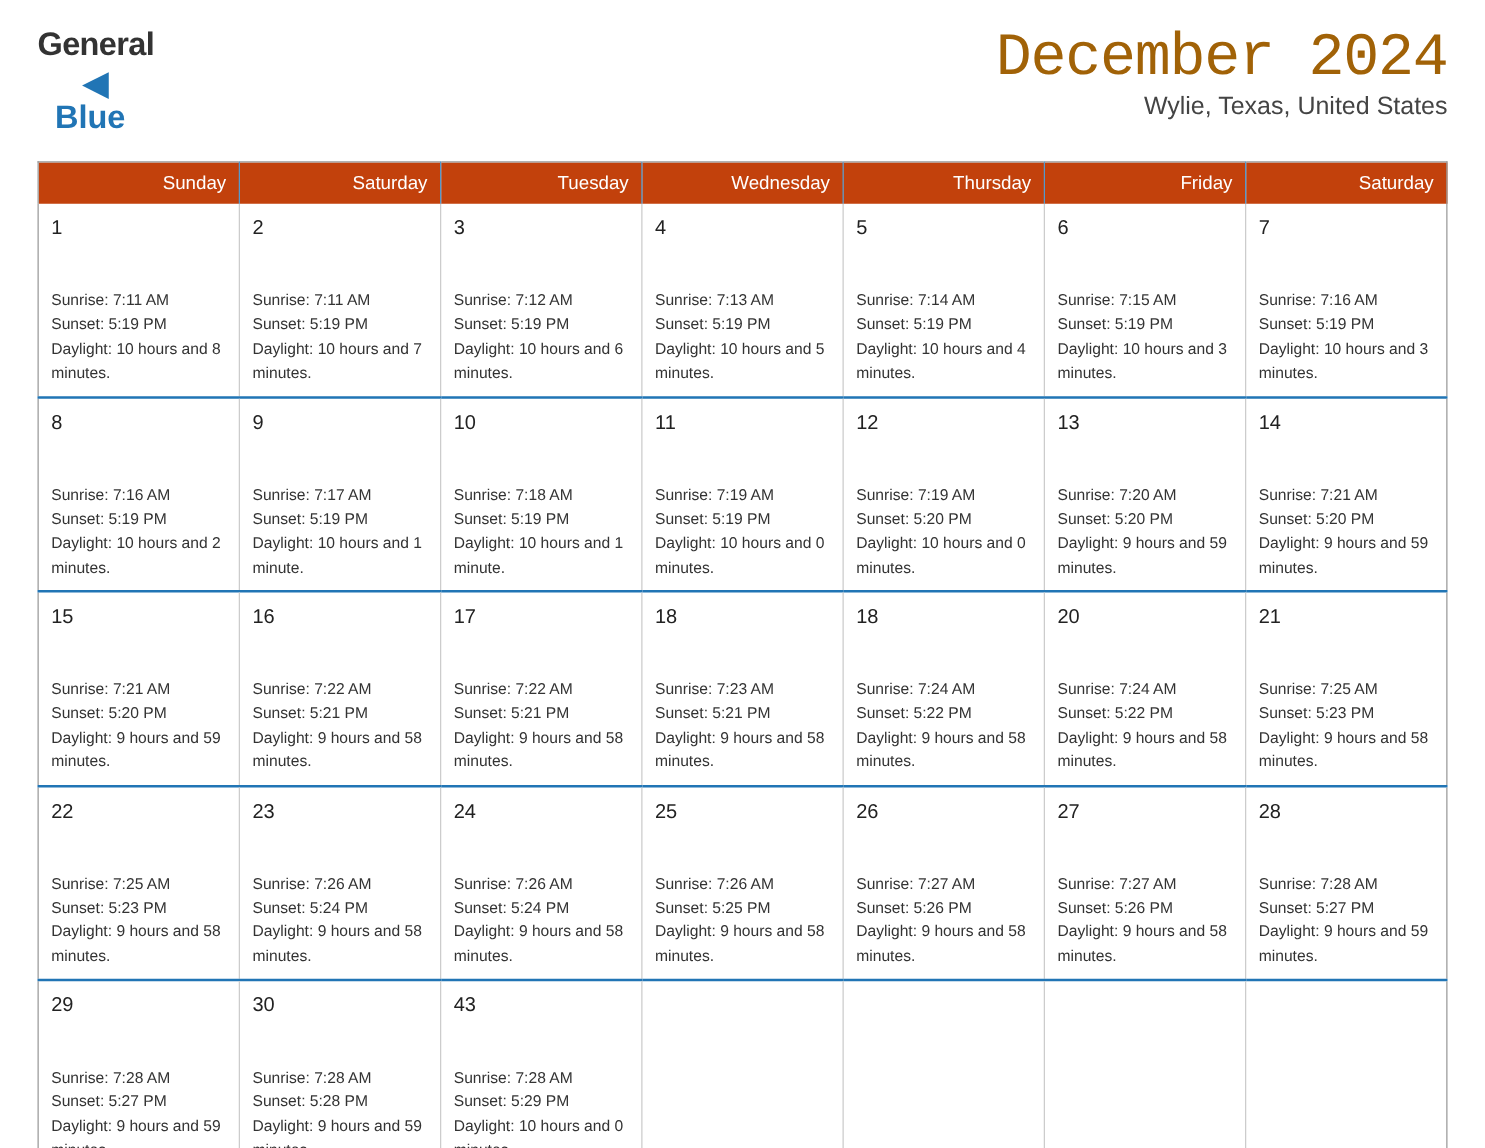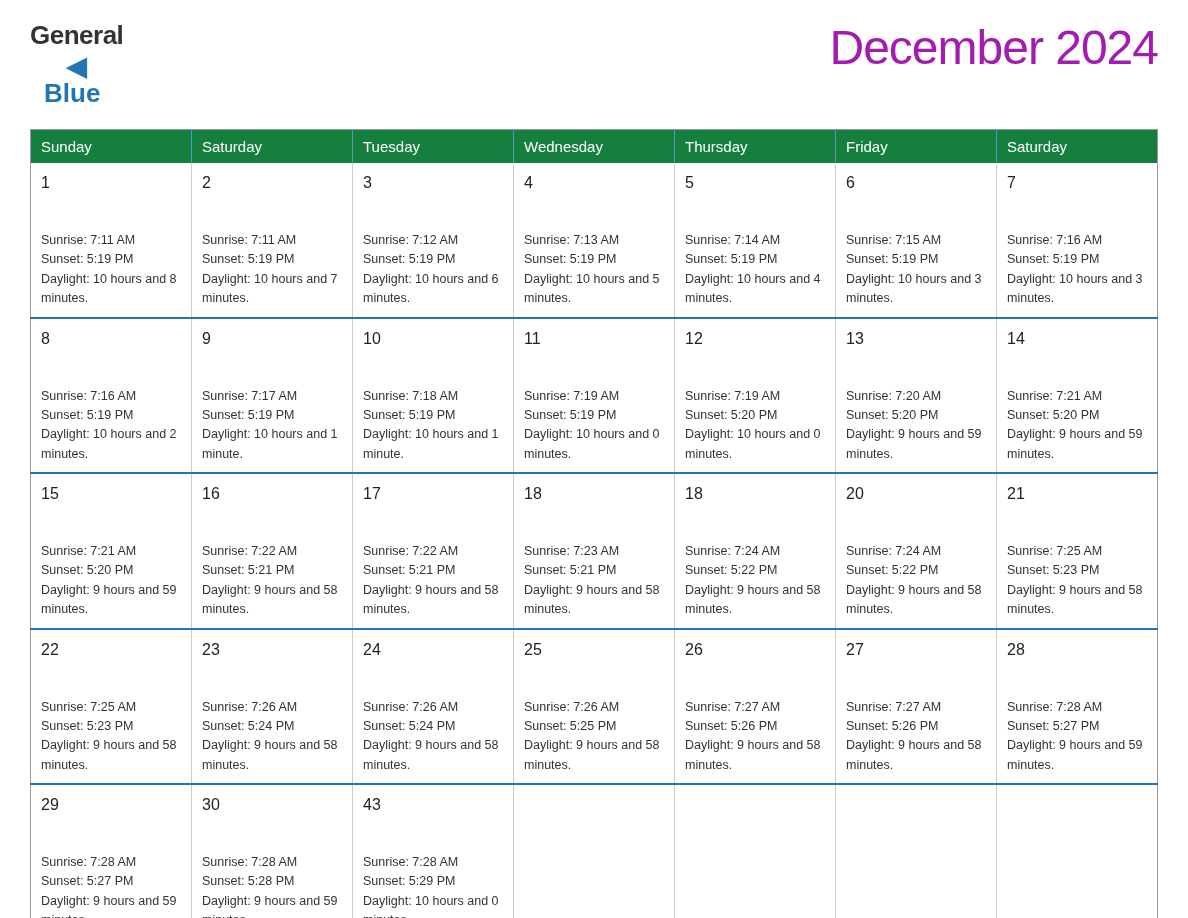--- a/index.html
+++ b/index.html
@@ -25,38 +25,39 @@
       color: #2175b5;
       font-size: 26px;
       font-weight: bold;
     }
     .title-section {
       text-align: right;
     }
     .month-title {
       font-size: 48px;
       font-weight: 300;
-      color: #a21caf;
+      color: #a16207;
       letter-spacing: -1px;
+      font-family: Liberation Mono, monospace;
     }
     .location-title {
       font-size: 20px;
       color: #444;
       font-weight: normal;
     }
     .calendar {
       width: 100%;
       border-collapse: collapse;
       border: 1px solid #999;
     }
     .calendar th {
-      background-color: #15803d;
+      background-color: #c2410c;
       color: white;
       padding: 8px 10px;
-      text-align: left;
+      text-align: right;
       font-size: 15px;
       font-weight: normal;
       border-right: 1px solid #5599cc;
     }
     .calendar th:last-child {
       border-right: none;
     }
     .calendar td {
       vertical-align: top;
       padding: 8px 10px;
@@ -108,20 +109,21 @@
     <div class="logo-line1">
       <span class="logo-general">General</span>
       <span class="logo-blue-part" style="color:#2175b5; font-size:26px; font-weight:bold;">◀</span>
     </div>
     <div style="display:flex; align-items:center; margin-top:-4px;">
       <span style="font-size:26px; font-weight:bold; color:#2175b5; margin-left:14px;">Blue</span>
     </div>
   </div>
   <div class="title-section">
     <div class="month-title">December 2024</div>
+    <div class="location-title">Wylie, Texas, United States</div>
   </div>
 </div>
 
 <table class="calendar">
   <thead>
     <tr>
     <th>Sunday</th>
         <th>Saturday</th>
         <th>Tuesday</th>
         <th>Wednesday</th>

